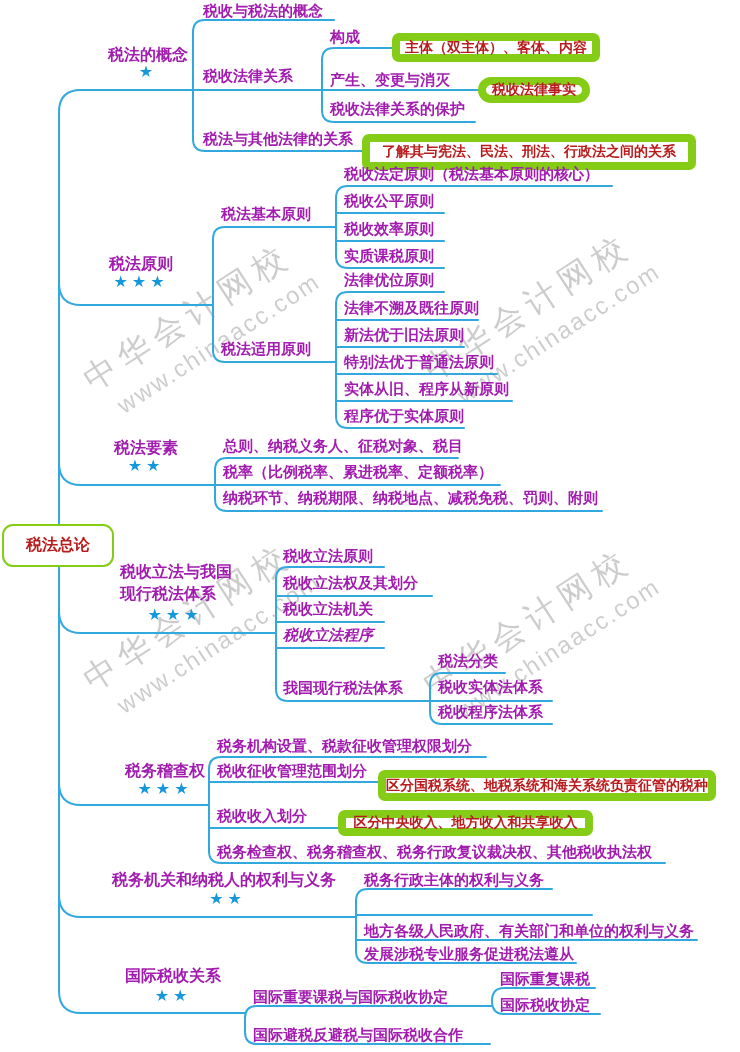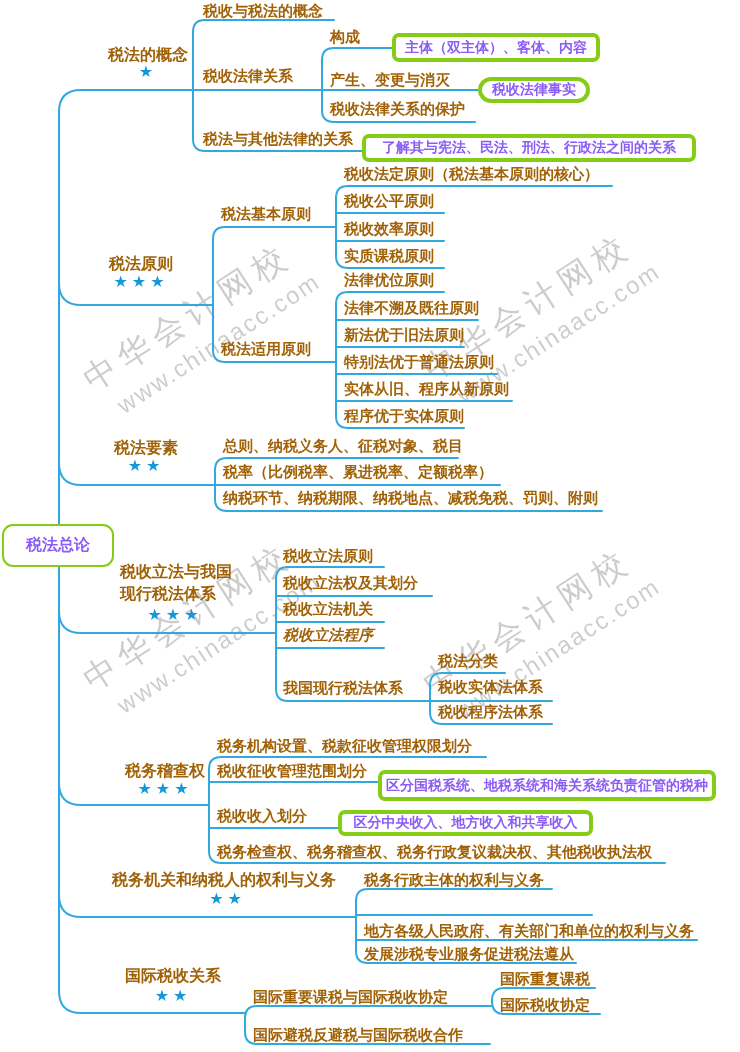--- a/index.html
+++ b/index.html
@@ -8,33 +8,33 @@
     background:#fff;font-family:"Liberation Sans","DejaVu Sans",sans-serif;
   }
   .wm{
     position:absolute;z-index:0;transform:rotate(-33deg);transform-origin:center;
     color:rgba(0,0,0,0.20);text-align:left;white-space:nowrap;pointer-events:none;
   }
   .wm .wm-cn{font-size:33px;letter-spacing:7px;font-weight:400;}
   .wm .wm-url{font-size:24px;letter-spacing:2px;margin-top:2px;margin-left:14px;}
   #links{position:absolute;left:0;top:0;z-index:1;}
   .node{
-    position:absolute;z-index:2;color:#a16207;font-weight:700;
+    position:absolute;z-index:2;color:#a21caf;font-weight:700;
     font-size:15px;line-height:18px;white-space:nowrap;
   }
   .lvl1{font-size:16px;line-height:19px;}
   .ctr{text-align:center;}
   .stars{
     position:absolute;z-index:2;color:#1598da;font-size:16px;line-height:18px;
     letter-spacing:4px;text-align:center;white-space:nowrap;
   }
   .bx{
-    position:absolute;z-index:2;box-sizing:border-box;border:4px solid #84cc16;
+    position:absolute;z-index:2;box-sizing:border-box;border:8px solid #84cc16;
     border-radius:7px;background:#fff;display:flex;align-items:center;justify-content:center;
-    color:#8b5cf6;font-weight:700;white-space:nowrap;
+    color:#b91c1c;font-weight:700;white-space:nowrap;
   }
   #root-box{border-radius:11px;border-width:2.5px;font-size:16px;}
   #box-legal-fact{border-radius:13px;}
 </style>
 </head>
 <body>
 
 <div id="canvas">
 
   <div class="wm" style="left:75px;top:290px;">
@@ -108,21 +108,21 @@
   <div class="node lvl1 ctr" style="left:98px;top:45px;width:100px;">税法的概念</div>
   <div class="stars" style="left:98px;top:63px;width:100px;">★</div>
   <div class="node" style="left:203px;top:2px;">税收与税法的概念</div>
   <div class="node" style="left:203px;top:67px;font-family:Liberation Serif, serif;">税收法律关系</div>
   <div class="node" style="left:330px;top:28px;">构成</div>
   <div class="bx" style="left:392px;top:33px;width:208px;height:29px;font-size:14px;">主体（双主体）、客体、内容</div>
   <div class="node" style="left:330px;top:71px;">产生、变更与消灭</div>
   <div id="box-legal-fact" class="bx" style="left:478px;top:77px;width:112px;height:26px;font-size:14px;">税收法律事实</div>
   <div class="node" style="left:330px;top:100px;">税收法律关系的保护</div>
   <div class="node" style="left:203px;top:130px;">税法与其他法律的关系</div>
-  <div class="bx" style="left:362px;top:134px;width:334px;height:28px;font-size:14px;">了解其与宪法、民法、刑法、行政法之间的关系</div>
+  <div class="bx" style="left:362px;top:134px;width:334px;height:36px;font-size:14px;">了解其与宪法、民法、刑法、行政法之间的关系</div>
 
   <div class="node lvl1 ctr" style="left:93px;top:254px;width:96px;">税法原则</div>
   <div class="stars" style="left:93px;top:273px;width:96px;">★★★</div>
   <div class="node" style="left:221px;top:205px;">税法基本原则</div>
   <div class="node" style="left:344px;top:165px;">税收法定原则（税法基本原则的核心）</div>
   <div class="node" style="left:344px;top:192px;">税收公平原则</div>
   <div class="node" style="left:344px;top:220px;">税收效率原则</div>
   <div class="node" style="left:344px;top:247px;">实质课税原则</div>
   <div class="node" style="left:221px;top:340px;">税法适用原则</div>
   <div class="node" style="left:344px;top:271px;">法律优位原则</div>

